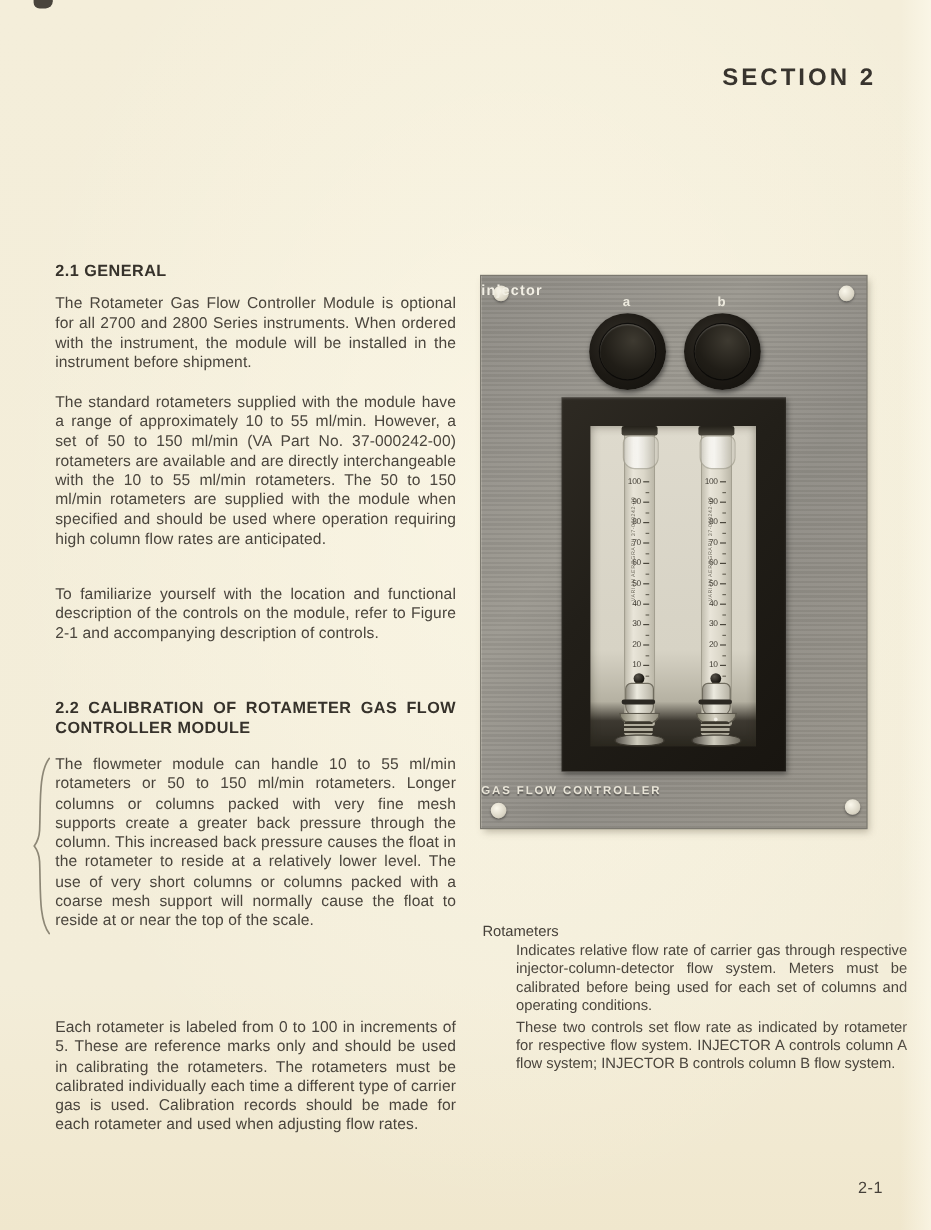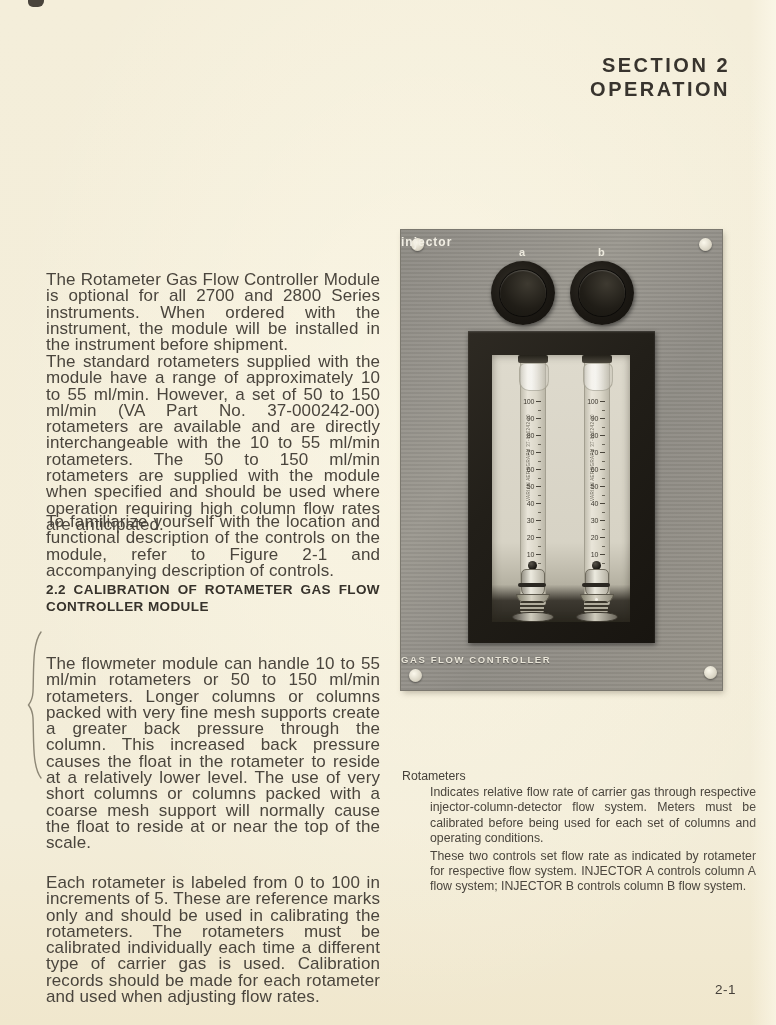--- a/index.html
+++ b/index.html
@@ -30,22 +30,22 @@
     color:#38342e;
   }
   
   .lcol{position:absolute;left:46px;width:334px;}
   .h-small{
     font-size:13.5px;font-weight:bold;letter-spacing:.4px;color:#36322b;
     line-height:17px;text-align:justify;
   }
   .h-small.onerow{text-align:left;}
   .body-p{
-    font-size:17px;line-height:16.3px;text-align:justify;
-    color:#4a453d;letter-spacing:.1px;margin-top:27px;
+    font-size:13px;line-height:16.3px;text-align:justify;
+    color:#4a453d;letter-spacing:.1px;
   }
   .brace{position:absolute;left:27px;top:630px;width:18px;height:150px;}
   
   .photo{
     position:absolute;left:401px;top:230px;width:321px;height:460px;
     background:
       repeating-linear-gradient(180deg, rgba(255,255,255,.04) 0 2px, rgba(0,0,0,.04) 2px 4px),
       linear-gradient(125deg,#8e8b84 0%,#9b9890 35%,#8f8c85 60%,#979389 100%);
     box-shadow:0 0 0 1px #7b786f, 2px 3px 6px rgba(90,80,60,.35);
   }
@@ -157,23 +157,23 @@
 </style>
 </head>
 <body>
 
 <div class="page">
 
   <div class="edge-mark"></div>
 
   <div class="section-header">
     <div>SECTION 2</div>
-    <div>OPERATION</div>
   </div>
 
+  <div class="lcol h-small onerow" style="top:217px;position:absolute;">2.1 GENERAL</div>
 
   <div class="lcol body-p" style="top:245px;position:absolute;">The Rotameter Gas Flow Controller Module is optional for all 2700 and 2800 Series instruments. When ordered with the instrument, the module will be installed in the instrument before shipment.</div>
 
   <div class="lcol body-p" style="top:327px;position:absolute;">The standard rotameters supplied with the module have a range of approximately 10 to 55 ml/min. However, a set of 50 to 150 ml/min (VA Part No. 37-000242-00) rotameters are available and are directly interchangeable with the 10 to 55 ml/min rotameters. The 50 to 150 ml/min rotameters are supplied with the module when specified and should be used where operation requiring high column flow rates are anticipated.</div>
 
   <div class="lcol body-p" style="top:487px;position:absolute;">To familiarize yourself with the location and functional description of the controls on the module, refer to Figure 2-1 and accompanying description of controls.</div>
 
   <div class="lcol h-small" style="top:581px;position:absolute;">2.2 CALIBRATION OF ROTAMETER GAS FLOW CONTROLLER MODULE</div>
 
   <svg class="brace" viewBox="0 0 18 150">

